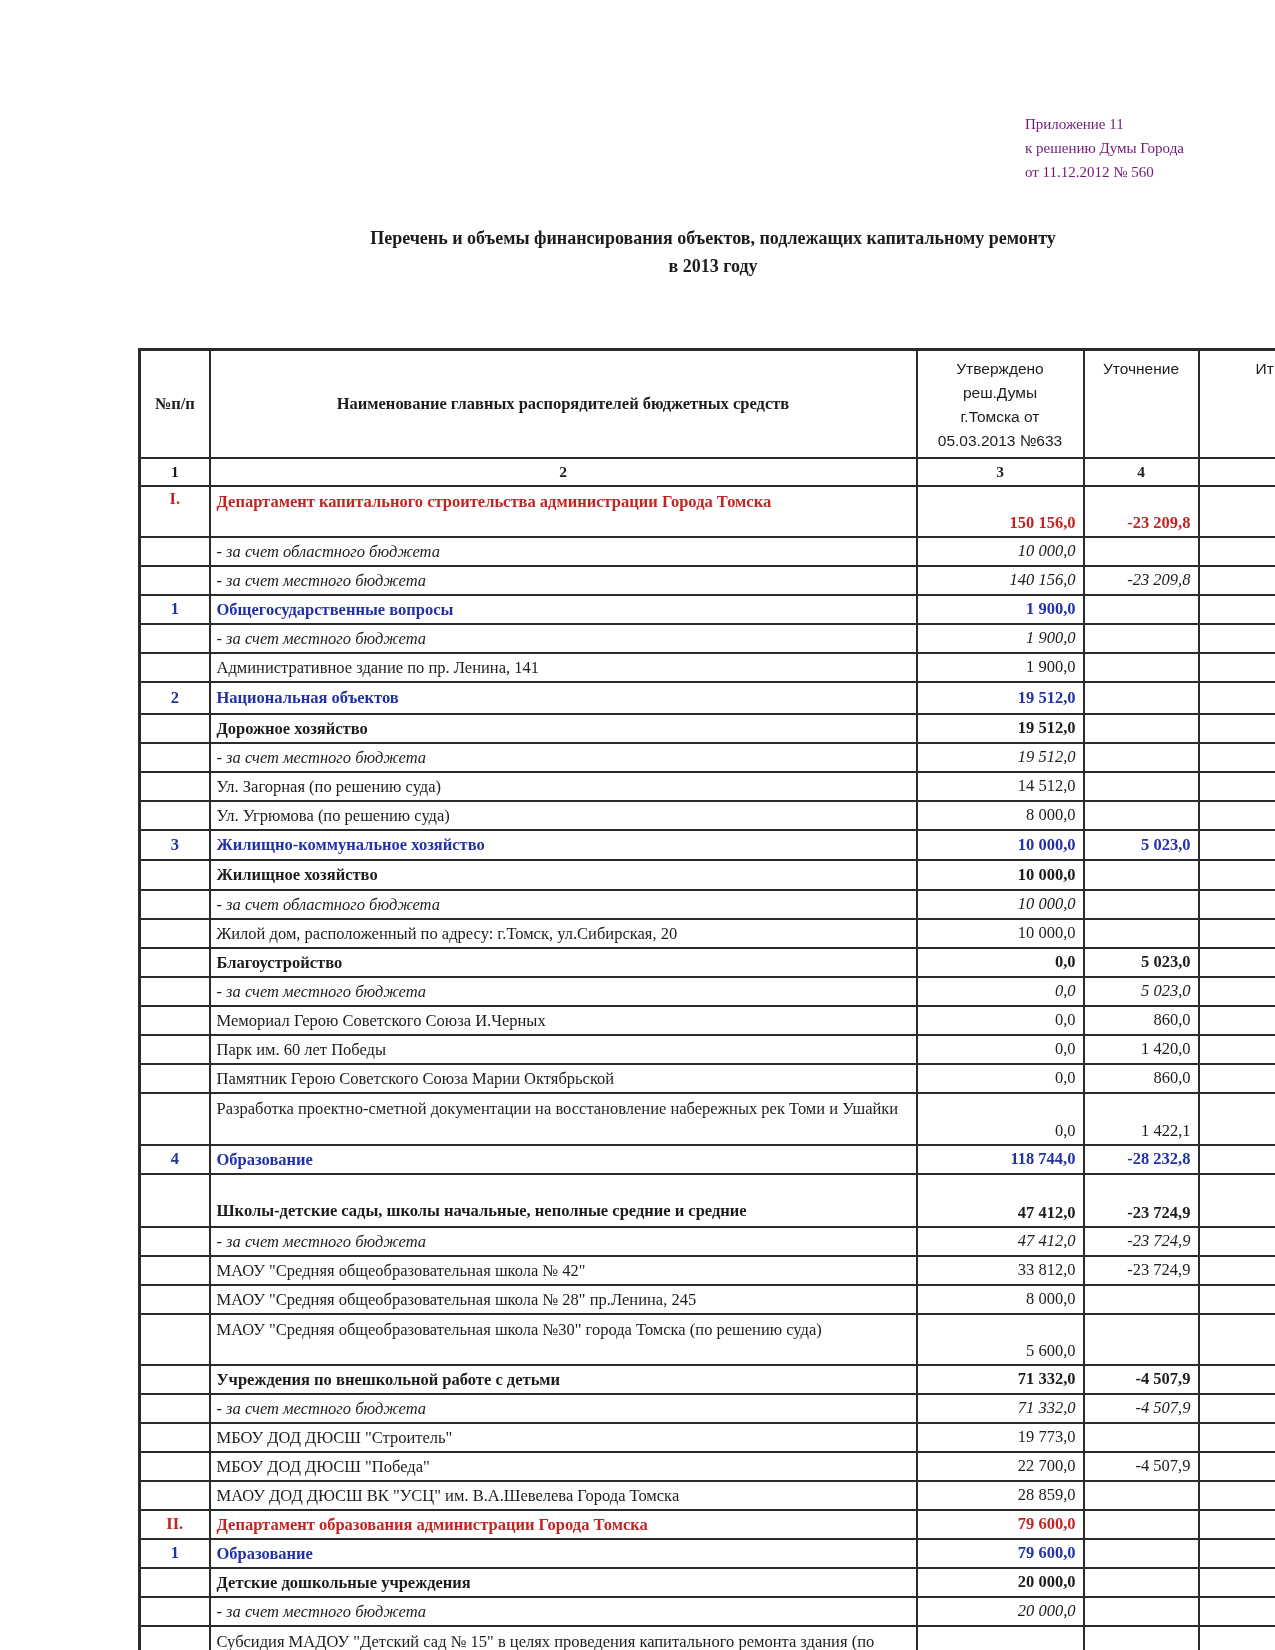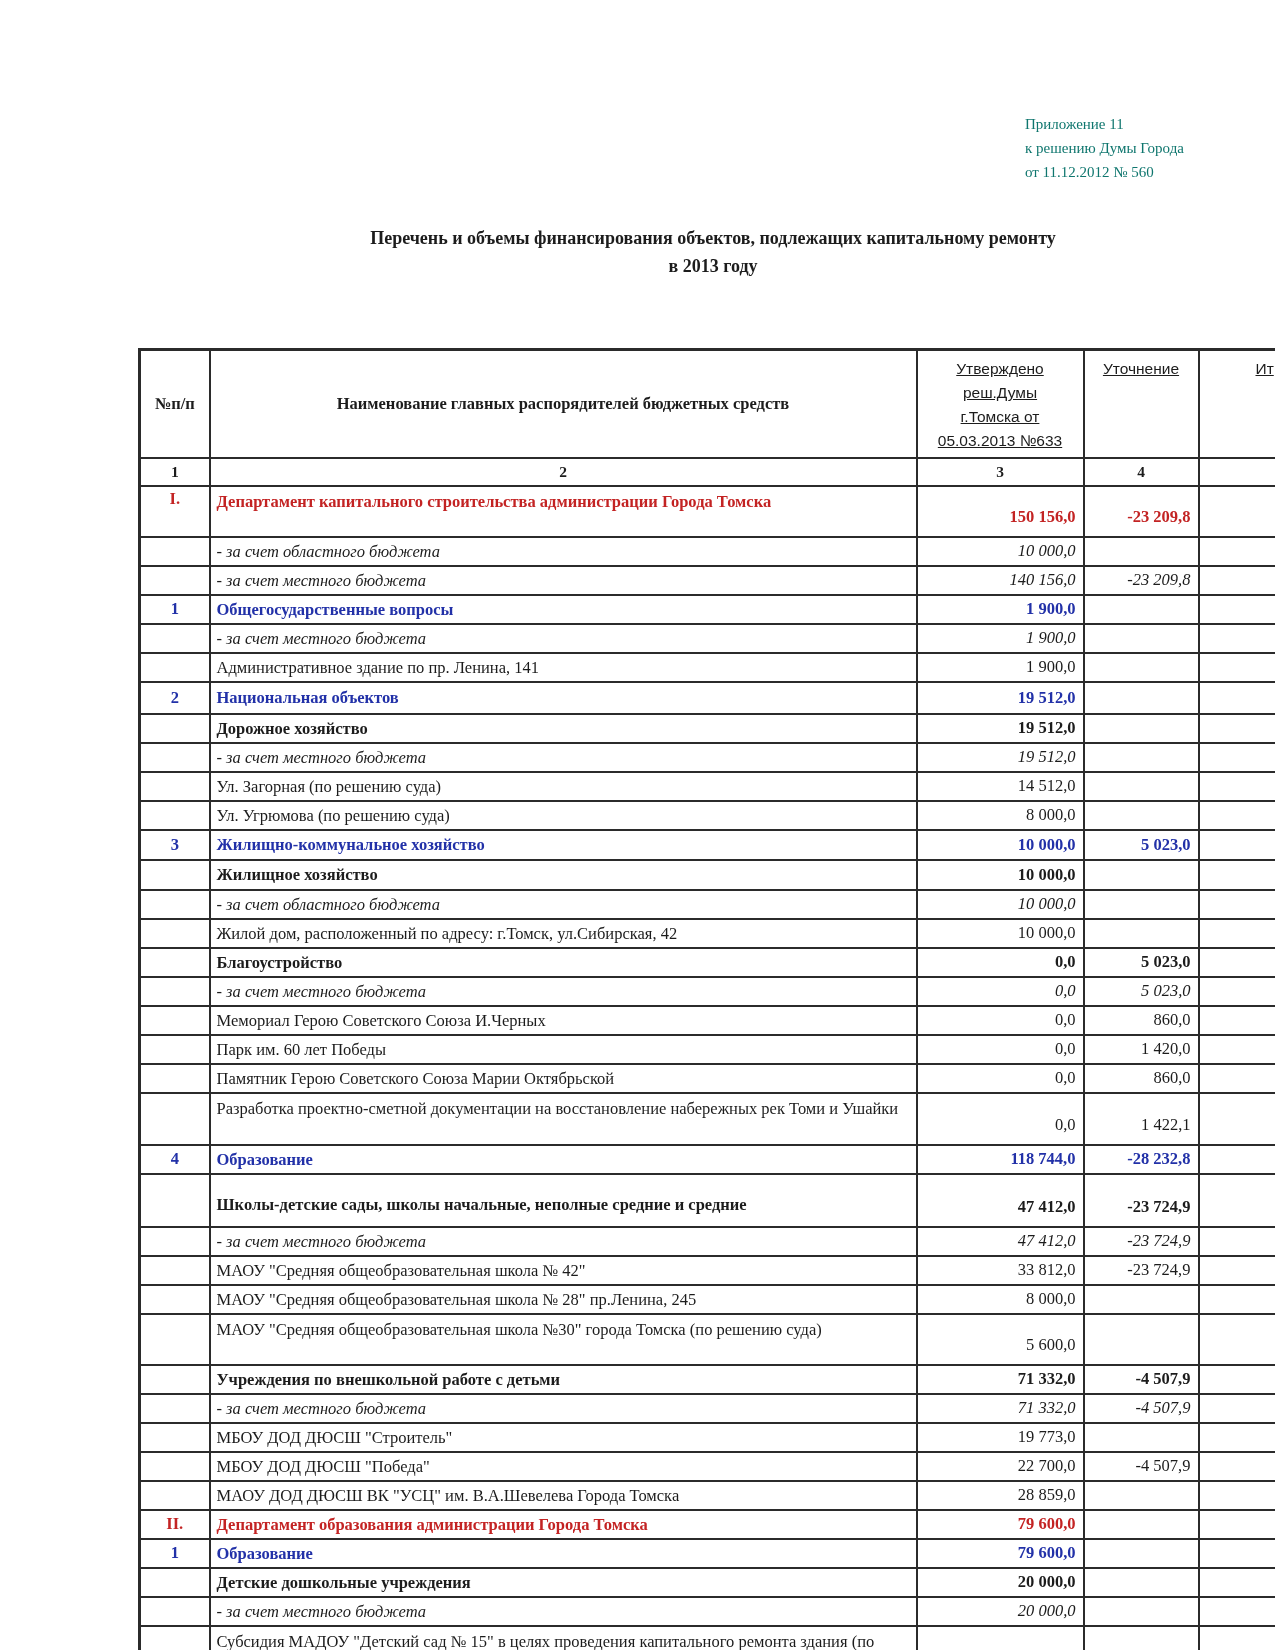--- a/index.html
+++ b/index.html
@@ -9,21 +9,21 @@
     font-family:"Liberation Serif",serif;
   }
   :root{
     --red:#c32323;
     --blue:#2231a8;
     --ink:#1c1c1c;
     --line:#2b2b2b;
   }
   .appendix{
     position:absolute;left:1025px;top:112px;
-    font-size:15px;line-height:24px;color:#0f766e;
+    font-size:15px;line-height:24px;color:#701a75;
   }
   .doc-title{
     position:absolute;left:138px;top:224px;width:1150px;
     text-align:center;font-weight:bold;font-size:18px;line-height:28px;
   }
   .tablewrap{
     position:absolute;left:138px;top:348px;width:1137px;overflow:hidden;
   }
   table{
     border-collapse:collapse;table-layout:fixed;width:1225px;
@@ -35,40 +35,39 @@
     padding:1px 7px;
     font-size:16.5px;
     overflow:hidden;
   }
   th{font-weight:bold;text-align:center;vertical-align:middle;}
   tr.header-row{height:108px;}
   th.sans{
     font-family:"Liberation Sans",sans-serif;font-weight:normal;
     font-size:15.5px;line-height:24px;vertical-align:top;padding-top:6px;
     white-space:pre-line;
-    text-decoration:underline;
   }
   th.total-h{text-align:left;padding-left:56px;}
   tr.colnum-row{height:28px;}
   tr.colnum-row td{
     text-align:center;font-weight:bold;font-size:15.5px;padding:0 4px;
   }
   td.cnum{text-align:center;font-weight:bold;}
   td.name{text-align:left;padding-left:6px;line-height:25px;}
   td.val{text-align:right;padding-right:7px;}
   tr.department td.cnum,tr.department td.name,tr.department td.val{
     font-weight:bold;color:var(--red);
   }
   tr.section td.cnum,tr.section td.name,tr.section td.val{
     font-weight:bold;color:var(--blue);
   }
   tr.group td.name,tr.group td.val{font-weight:bold;}
   tr.source td.name,tr.source td.val{font-style:italic;}
   .vt{vertical-align:top;padding-top:2px;}
-  .vb{vertical-align:bottom;padding-bottom:9px;}
+  .vb{vertical-align:bottom;padding-bottom:3px;}
 </style>
 </head>
 <body>
 
 <div class="appendix">
   <div>Приложение 11</div>
   <div>к решению Думы Города</div>
   <div>от  11.12.2012 № 560</div>
 </div>
 
@@ -199,21 +198,21 @@
         </tr>
         <tr class="source" style="height: 25px;">
           <td class="cnum"></td>
           <td class="name">- за счет областного бюджета</td>
           <td class="val">10 000,0</td>
           <td class="val"></td>
           <td class="val"></td>
         </tr>
         <tr class="object" style="height: 25px;">
           <td class="cnum"></td>
-          <td class="name">Жилой дом, расположенный по адресу: г.Томск, ул.Сибирская, 42</td>
+          <td class="name">Жилой дом, расположенный по адресу: г.Томск, ул.Сибирская, 20</td>
           <td class="val">10 000,0</td>
           <td class="val"></td>
           <td class="val"></td>
         </tr>
         <tr class="group" style="height: 25px;">
           <td class="cnum"></td>
           <td class="name">Благоустройство</td>
           <td class="val">0,0</td>
           <td class="val">5 023,0</td>
           <td class="val"></td>

